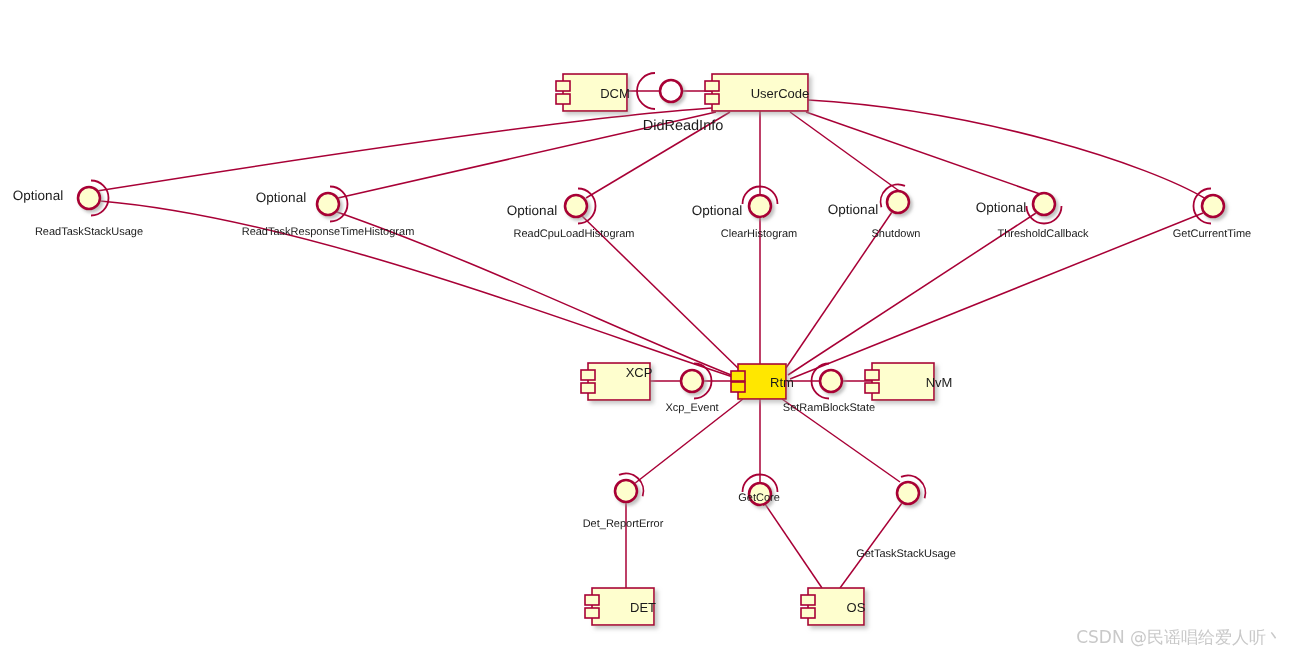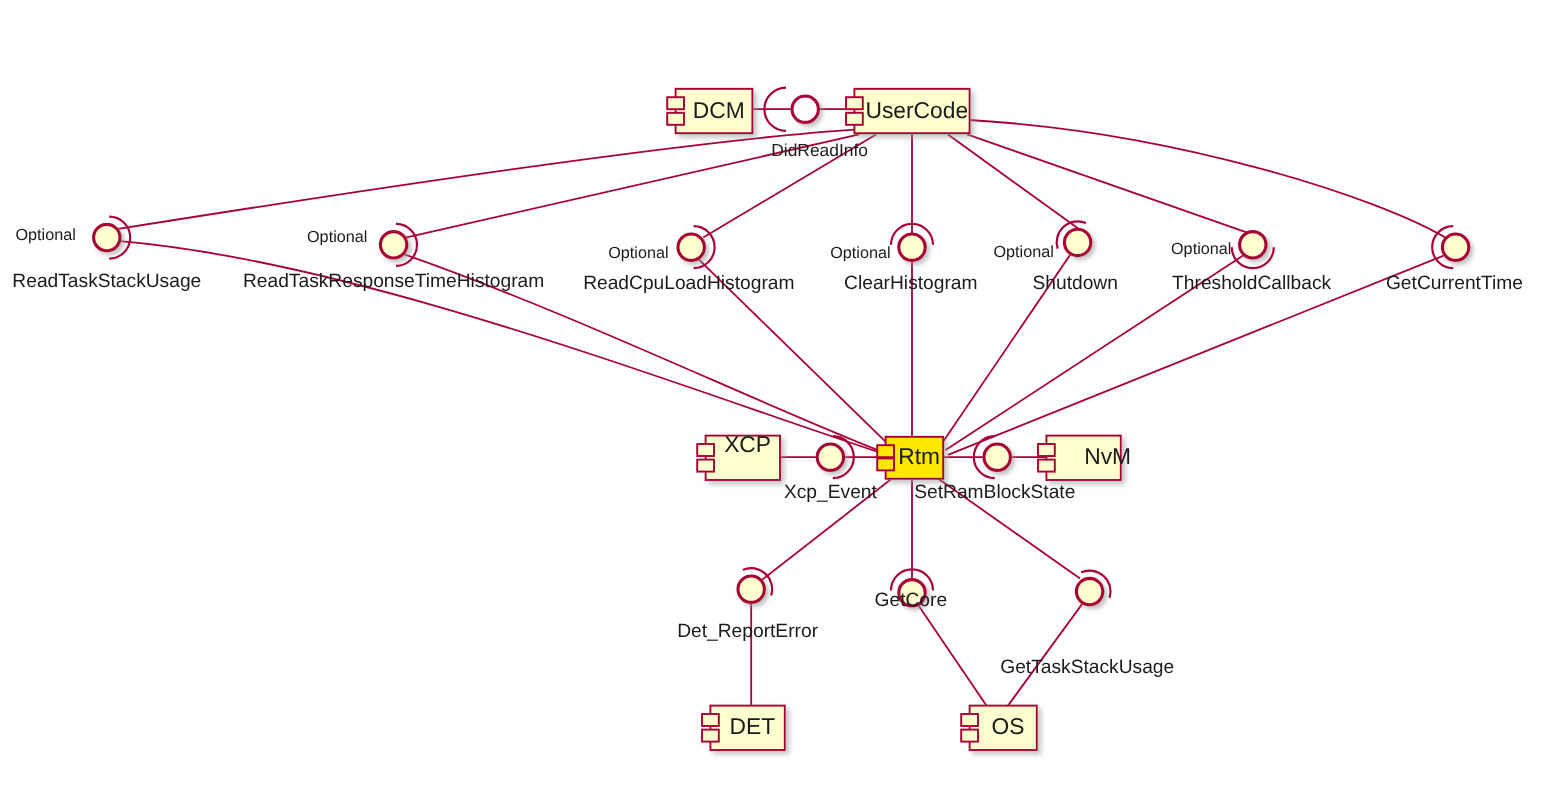--- a/index.html
+++ b/index.html
@@ -22,21 +22,21 @@
   }
   svg#canvas {
     position: absolute;
     left: 0; top: 0;
     width: 1293px;
     height: 657px;
   }
   .lbl {
     position: absolute;
     font-family: "Liberation Sans", sans-serif;
-    font-size: 16px;
+    font-size: 11px;
     color: #1b1b1b;
     white-space: nowrap;
     transform: translate(-50%, 0);
     text-rendering: geometricPrecision;
   }
   .lbl.opt {
     font-size: 13.5px;
   }
   .lbl.conn {
     font-size: 14.5px;
@@ -47,24 +47,25 @@
     right: 10px;
     bottom: 8px;
     font-size: 17px;
     color: #c9c9c9;
     font-family: "DejaVu Sans", sans-serif;
     white-space: nowrap;
   }
   .comp-name {
     position: absolute;
     font-family: "Liberation Sans", sans-serif;
-    font-size: 19px;
+    font-size: 13px;
     color: #1b1b1b;
     white-space: nowrap;
     transform: translate(-50%, -50%);
+    margin-left: 16px;
   }
 </style>
 </head>
 <body>
 
 <div id="diagram-root">
 
   <svg id="canvas" viewBox="0 0 1293 657" xmlns="http://www.w3.org/2000/svg">
     <defs>
       <filter id="softshadow" x="-40%" y="-40%" width="200%" height="200%">
@@ -217,13 +218,14 @@
       <div class="lbl opt" style="left: 1001px; top: 200px;">Optional</div>
       <div class="lbl" style="left: 1212px; top: 228px;">GetCurrentTime</div>
       <div class="lbl" style="left: 692px; top: 402px;">Xcp_Event</div>
       <div class="lbl" style="left: 829px; top: 402px;">SetRamBlockState</div>
       <div class="lbl" style="left: 623px; top: 518px;">Det_ReportError</div>
       <div class="lbl" style="left: 759px; top: 492px;">GetCore</div>
       <div class="lbl" style="left: 906px; top: 548px;">GetTaskStackUsage</div>
       <div class="lbl conn" style="left: 673px; top: 118px;">DidReadInfo</div>
     </div>
 
+  <div class="watermark">CSDN @民谣唱给爱人听丶</div>
 </div>
 
 </body></html>

